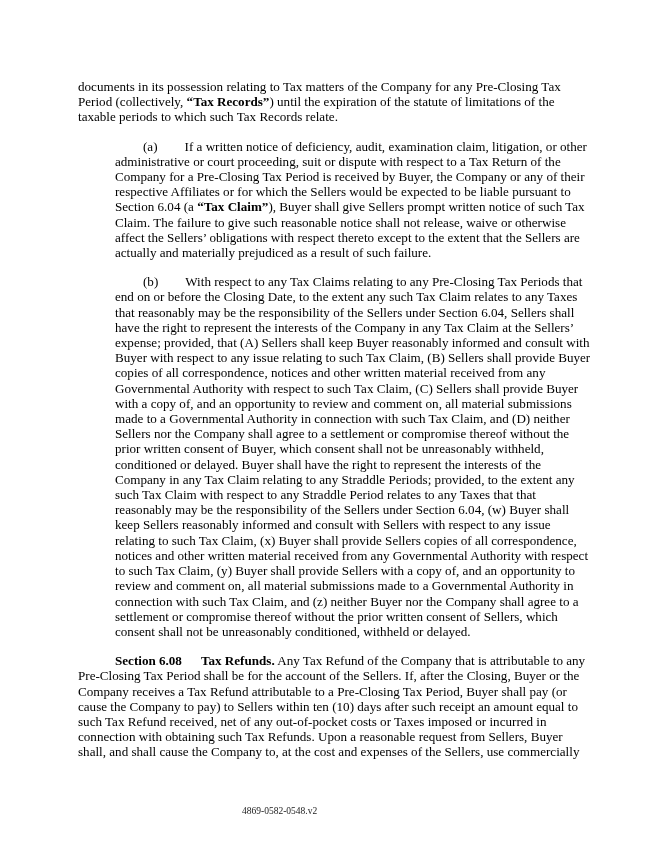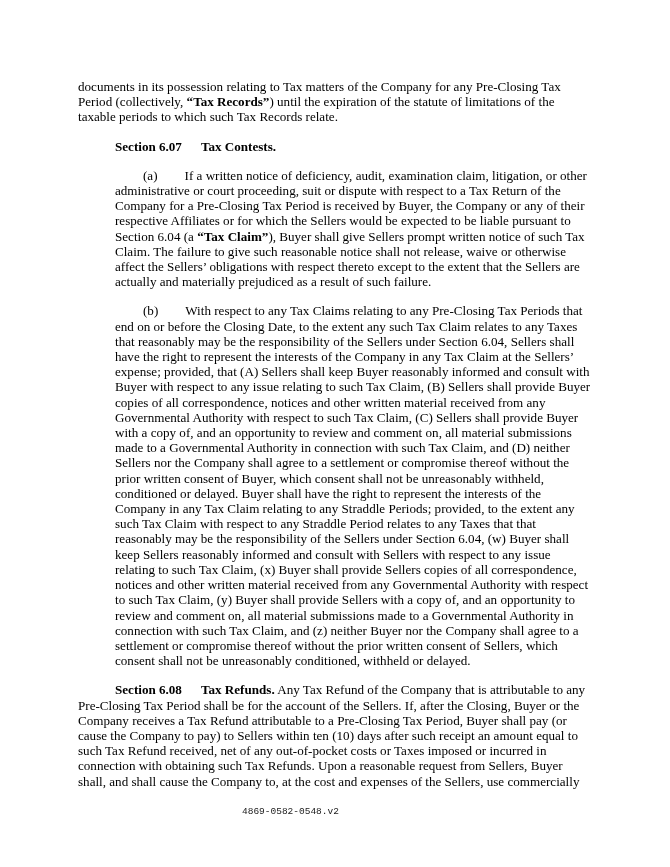--- a/index.html
+++ b/index.html
@@ -48,30 +48,29 @@
     left: 78px;
     width: 514px;
     text-align: center;
     font-size: 13.1px;
     font-family: "Liberation Serif", "DejaVu Serif", serif;
   }
   .footer-stamp {
     position: absolute;
     top: 806px;
     left: 242px;
-    font-family: Liberation Mono, monospace;
+    font-family: Liberation Serif, serif;
     font-size: 9.5px;
     color: #1a1a1a;
   }
 </style>
 </head>
 <body>
 
 <div class="page">
   <div class="content">
       <p class="body"><span>documents in its possession relating to Tax matters of the Company for any Pre-Closing Tax Period (collectively, </span><span class="bold">“Tax Records”</span><span>) until the expiration of the statute of limitations of the taxable periods to which such Tax Records relate.</span></p>
-      <p class="heading"><span class="bold">Section 6.07</span><span class="tab"></span><span class="bold">Tax Contests.</span></p>
       <p class="sub"><span>(a)</span><span class="tab"></span><span>If a written notice of deficiency, audit, examination claim, litigation, or other administrative or court proceeding, suit or dispute with respect to a Tax Return of the Company for a Pre-Closing Tax Period is received by Buyer, the Company or any of their respective Affiliates or for which the Sellers would be expected to be liable pursuant to Section 6.04 (a </span><span class="bold">“Tax Claim”</span><span>), Buyer shall give Sellers prompt written notice of such Tax Claim. The failure to give such reasonable notice shall not release, waive or otherwise affect the Sellers’ obligations with respect thereto except to the extent that the Sellers are actually and materially prejudiced as a result of such failure.</span></p>
       <p class="sub"><span>(b)</span><span class="tab"></span><span>With respect to any Tax Claims relating to any Pre-Closing Tax Periods that end on or before the Closing Date, to the extent any such Tax Claim relates to any Taxes that reasonably may be the responsibility of the Sellers under Section 6.04, Sellers shall have the right to represent the interests of the Company in any Tax Claim at the Sellers’ expense; provided, that (A) Sellers shall keep Buyer reasonably informed and consult with Buyer with respect to any issue relating to such Tax Claim, (B) Sellers shall provide Buyer copies of all correspondence, notices and other written material received from any Governmental Authority with respect to such Tax Claim, (C) Sellers shall provide Buyer with a copy of, and an opportunity to review and comment on, all material submissions made to a Governmental Authority in connection with such Tax Claim, and (D) neither Sellers nor the Company shall agree to a settlement or compromise thereof without the prior written consent of Buyer, which consent shall not be unreasonably withheld, conditioned or delayed. Buyer shall have the right to represent the interests of the Company in any Tax Claim relating to any Straddle Periods; provided, to the extent any such Tax Claim with respect to any Straddle Period relates to any Taxes that that reasonably may be the responsibility of the Sellers under Section 6.04, (w) Buyer shall keep Sellers reasonably informed and consult with Sellers with respect to any issue relating to such Tax Claim, (x) Buyer shall provide Sellers copies of all correspondence, notices and other written material received from any Governmental Authority with respect to such Tax Claim, (y) Buyer shall provide Sellers with a copy of, and an opportunity to review and comment on, all material submissions made to a Governmental Authority in connection with such Tax Claim, and (z) neither Buyer nor the Company shall agree to a settlement or compromise thereof without the prior written consent of Sellers, which consent shall not be unreasonably conditioned, withheld or delayed.</span></p>
       <p class="section"><span class="bold">Section 6.08</span><span class="tab"></span><span class="bold">Tax Refunds.</span><span> Any Tax Refund of the Company that is attributable to any Pre-Closing Tax Period shall be for the account of the Sellers. If, after the Closing, Buyer or the Company receives a Tax Refund attributable to a Pre-Closing Tax Period, Buyer shall pay (or cause the Company to pay) to Sellers within ten (10) days after such receipt an amount equal to such Tax Refund received, net of any out-of-pocket costs or Taxes imposed or incurred in connection with obtaining such Tax Refunds. Upon a reasonable request from Sellers, Buyer shall, and shall cause the Company to, at the cost and expenses of the Sellers, use commercially</span></p>
     </div>
   <div class="footer-stamp">4869-0582-0548.v2</div>
 </div>
 
 </body></html>

